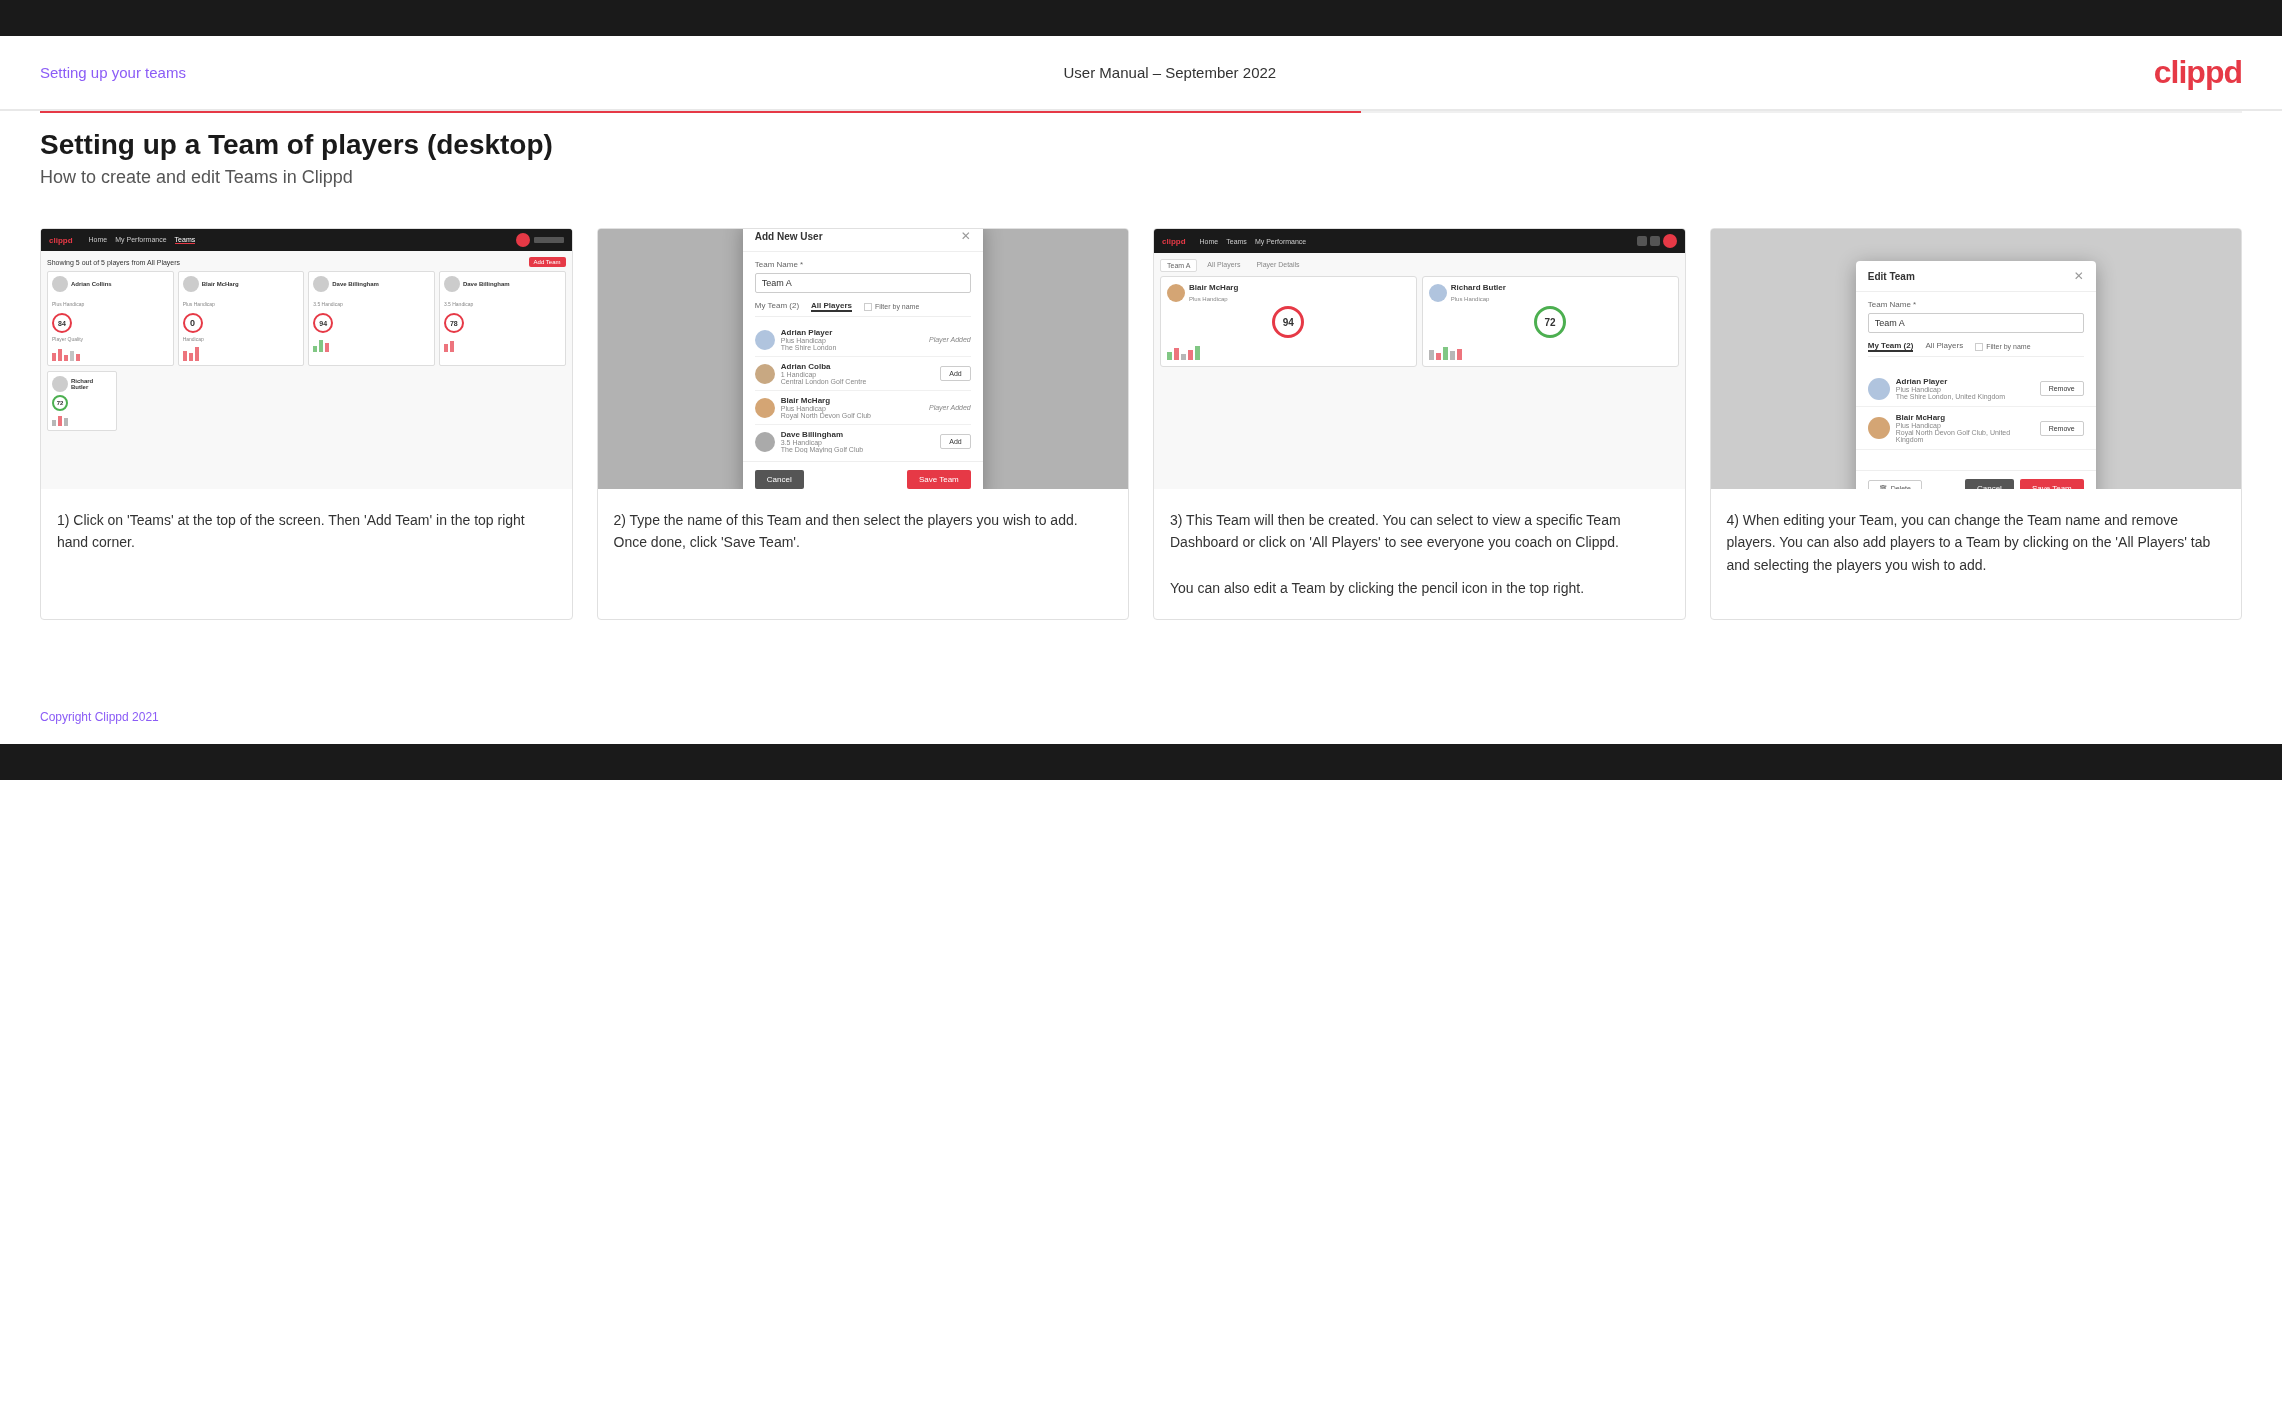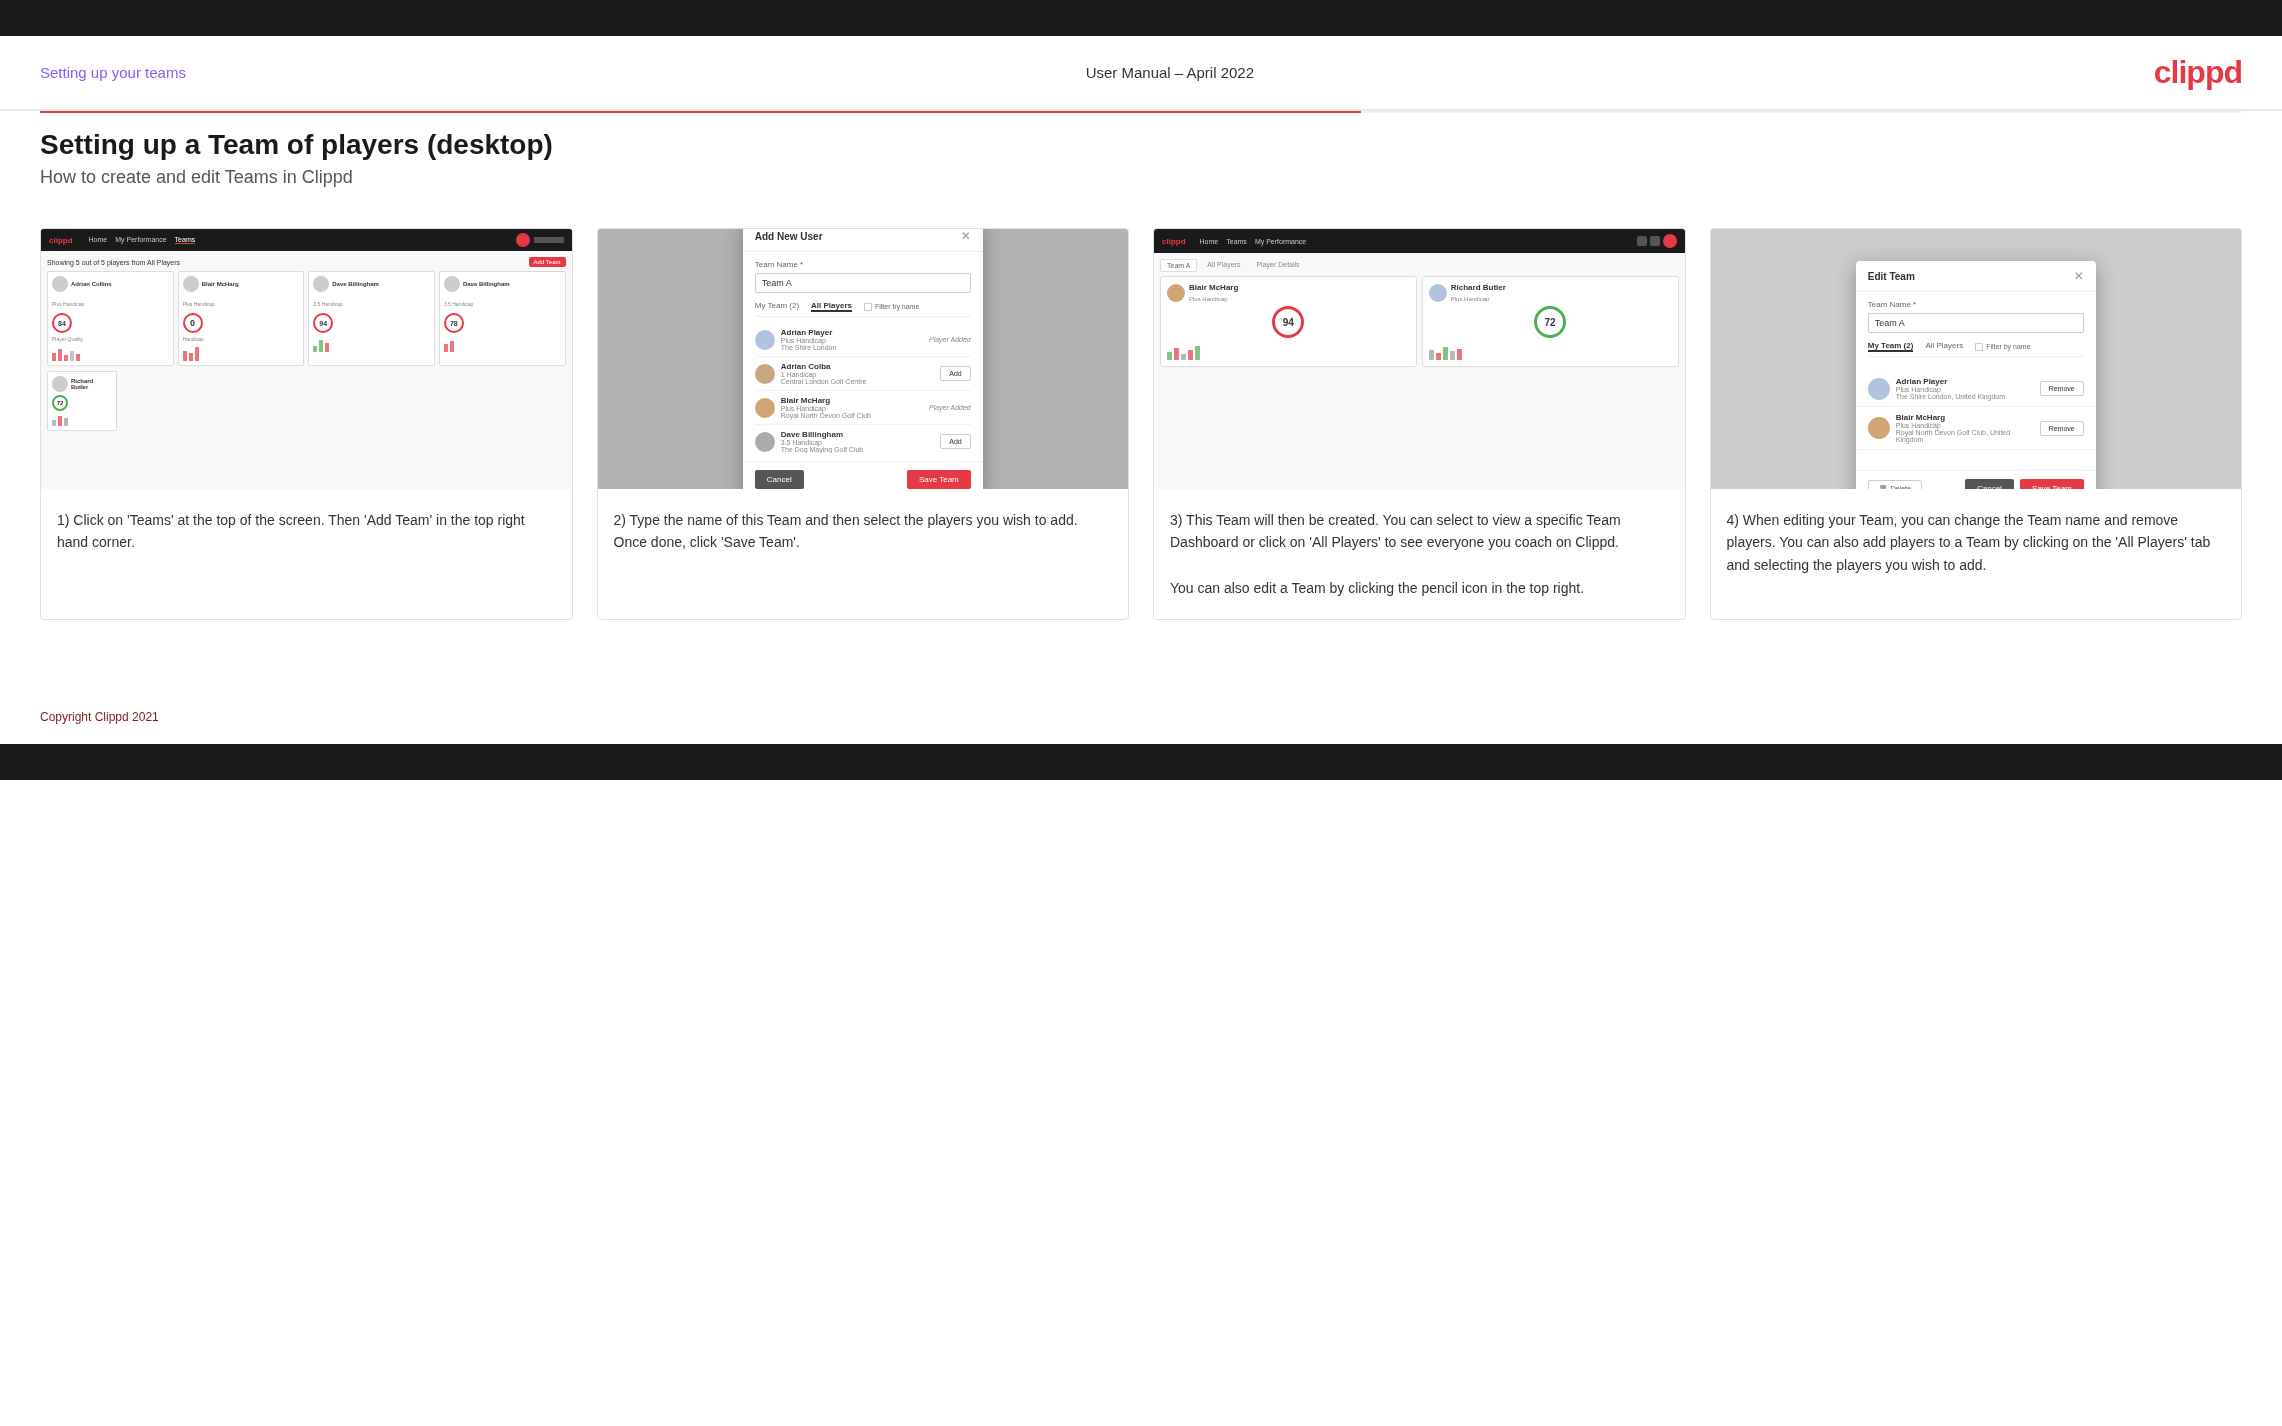--- a/index.html
+++ b/index.html
@@ -422,21 +422,21 @@
       padding: 3px 8px;
       font-size: 7px;
       color: #333;
       cursor: pointer;
     }
 
     
     .footer {
       padding: 20px 40px;
       font-size: 12px;
-      color: #7f1d1d;
+      color: #8b5cf6;
     }
 
     
     .bottom-bar {
       background: #1a1a1a;
       height: 36px;
       width: 100%;
     }
 
     
@@ -515,21 +515,21 @@
       opacity: 0.7;
     }
   </style>
 </head>
 <body>
 
 <div class="top-bar"></div>
 
 <div class="header">
   <span class="header-left">Setting up your teams</span>
-  <span class="header-center">User Manual – April 2022</span>
+  <span class="header-center">User Manual – September 2022</span>
   <div class="logo">
     <span>clippd</span>
   </div>
 </div>
 
 <div class="divider"></div>
 
 <div class="main">
   <h1 class="page-title">Setting up a Team of players (desktop)</h1>
   <p class="page-subtitle">How to create and edit Teams in Clippd</p>

